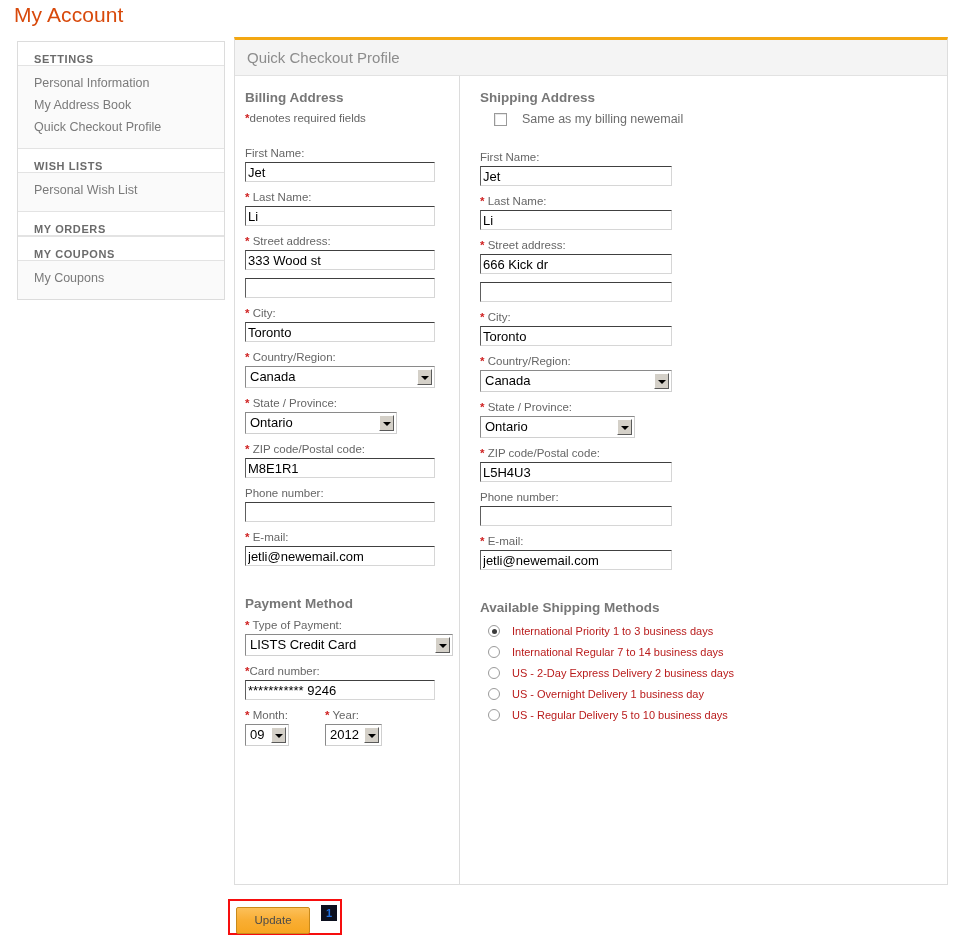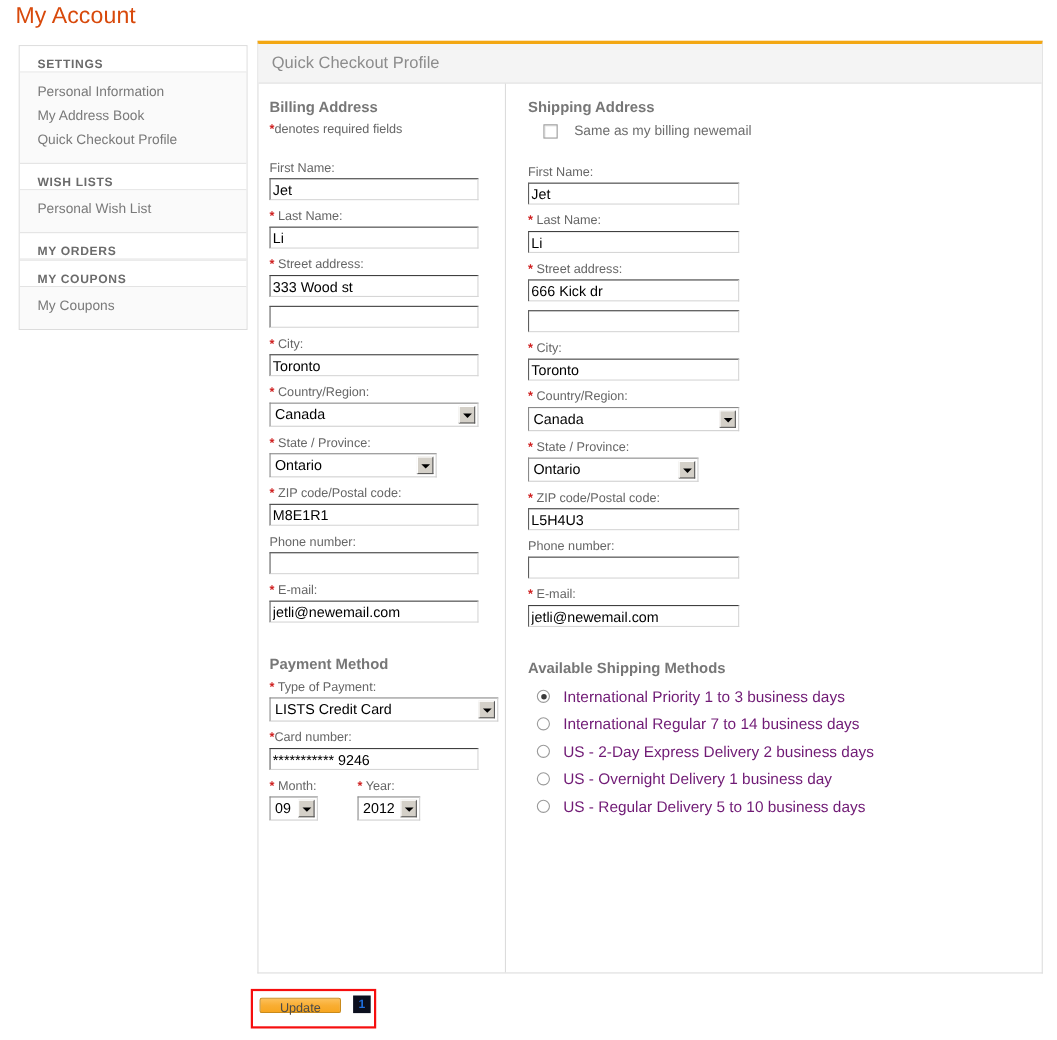--- a/index.html
+++ b/index.html
@@ -197,35 +197,35 @@
     cursor: pointer;
   }
   .radio.on::after {
     content: "";
     position: absolute;
     left: 2.5px; top: 2.5px;
     width: 5px; height: 5px;
     border-radius: 50%;
     background: #3b3b3b;
   }
-  .radio-label { font-size: 14px; color: #701a75; margin-left: 12px; }
+  .radio-label { font-size: 11px; color: #b91c1c; margin-left: 12px; }
   .ship-methods { margin-top: 10px; margin-left: 8px; }
 
   
   .annotation-box {
     position: absolute;
     left: 228px; top: 899px;
     width: 114px; height: 36px;
     border: 2px solid #f60e0e;
     background: transparent;
   }
   .update-btn {
     position: absolute;
     left: 236px; top: 907px;
-    width: 74px; height: 14px;
+    width: 74px; height: 27px;
     background: linear-gradient(to bottom, #fcc05a 0%, #f9ae33 50%, #f7a621 100%);
     border: 1px solid #c98a1b;
     border-radius: 2px;
     font-family: "Liberation Sans", sans-serif;
     font-size: 11.5px;
     color: #4b4b4b;
     cursor: pointer;
     padding: 0;
     line-height: 19px;
     text-align: center;

